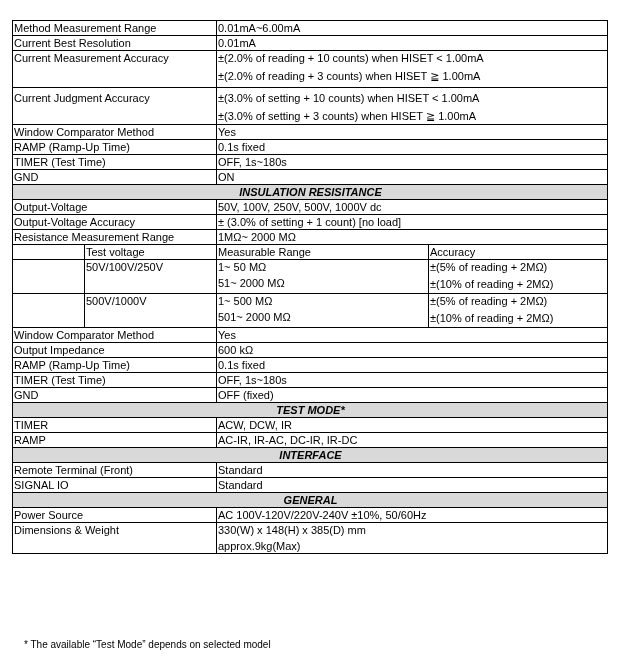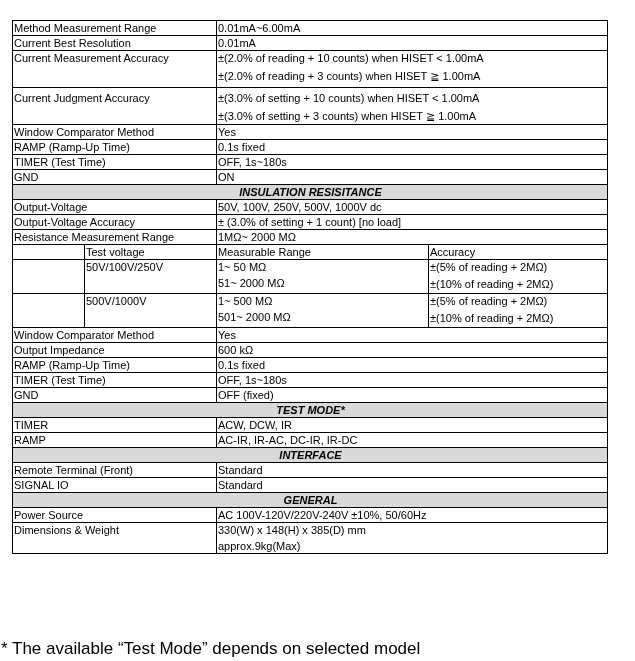--- a/index.html
+++ b/index.html
@@ -15,21 +15,21 @@
   table.spec-table td {
     border: 1.3px solid #000; padding: 0 0 0 1px; vertical-align: top;
     white-space: nowrap; overflow: hidden;
   }
   .line2 { display: block; margin-top: 4px; }
   .section td {
     background: #d9d9d9; text-align: center; font-weight: bold; font-style: italic;
     font-size: 11px;
   }
   .footnote {
-    position: absolute; left: 1px; top: 639px; font-size: 17px;
+    position: absolute; left: 24px; top: 639px; font-size: 10px;
   }
 </style>
 </head>
 <body>
 
 <table class="spec-table" style="width:595px;">
   <colgroup>
     <col style="width:72px">
       <col style="width:132px">
       <col style="width:212px">

